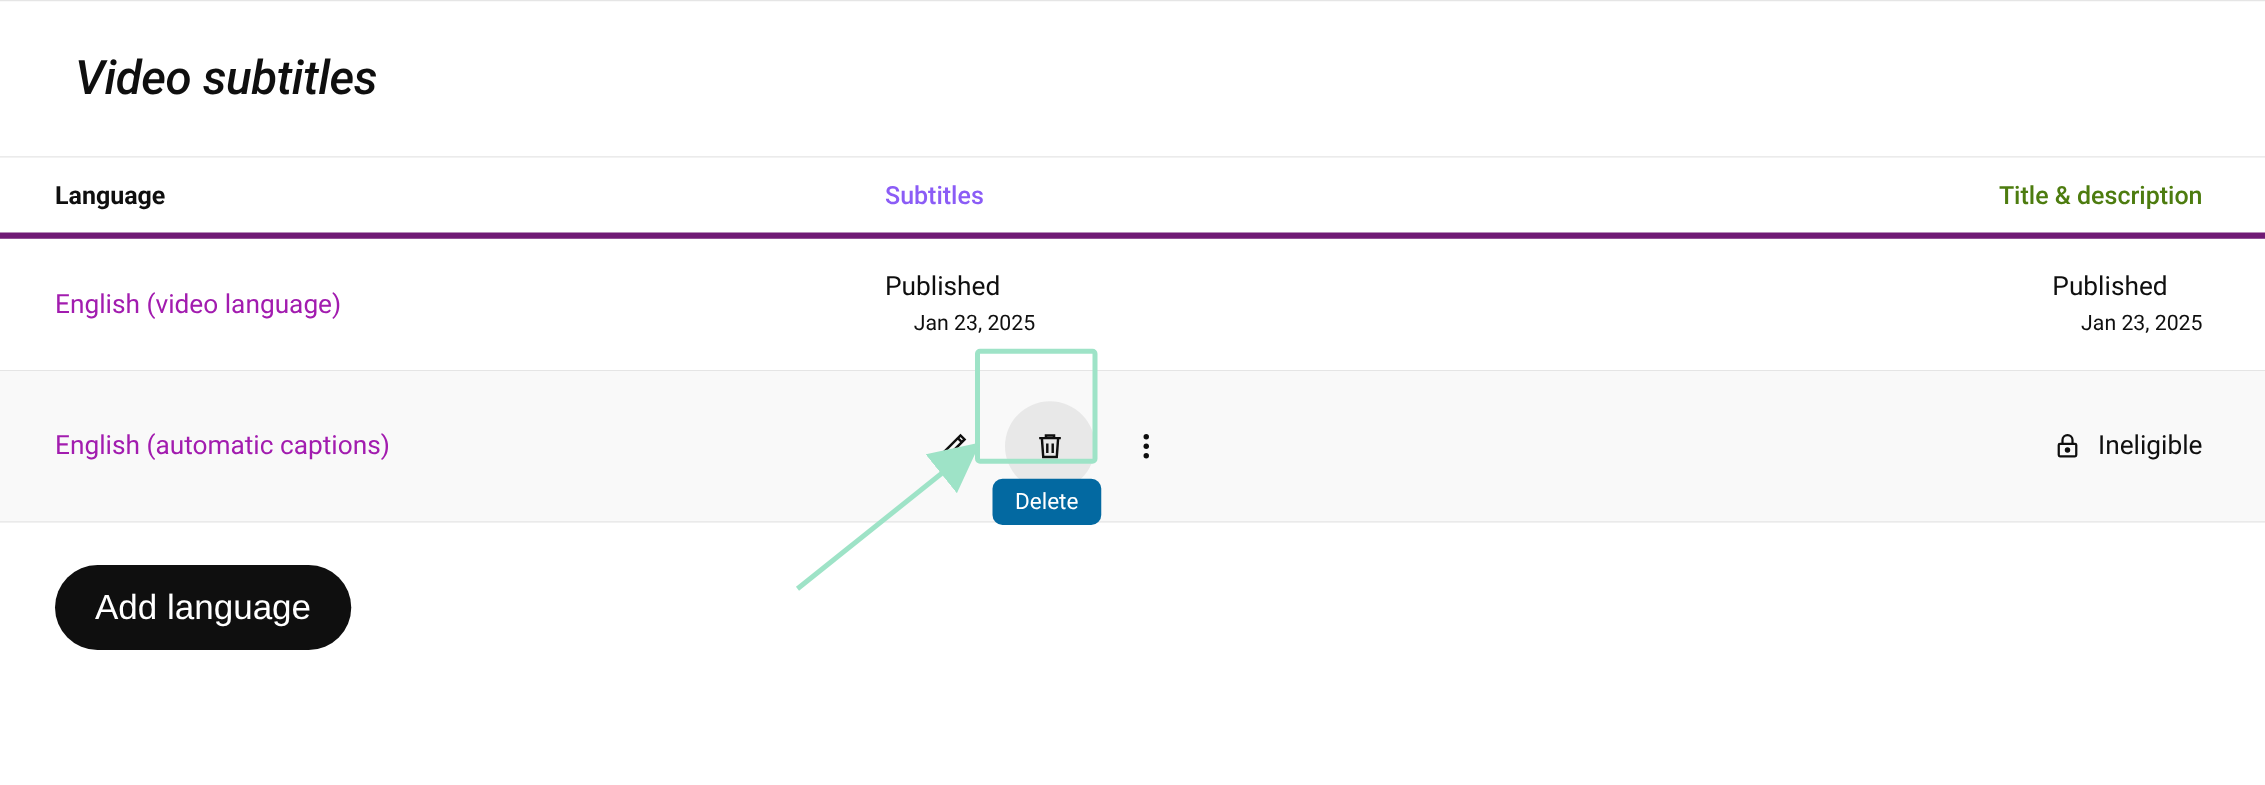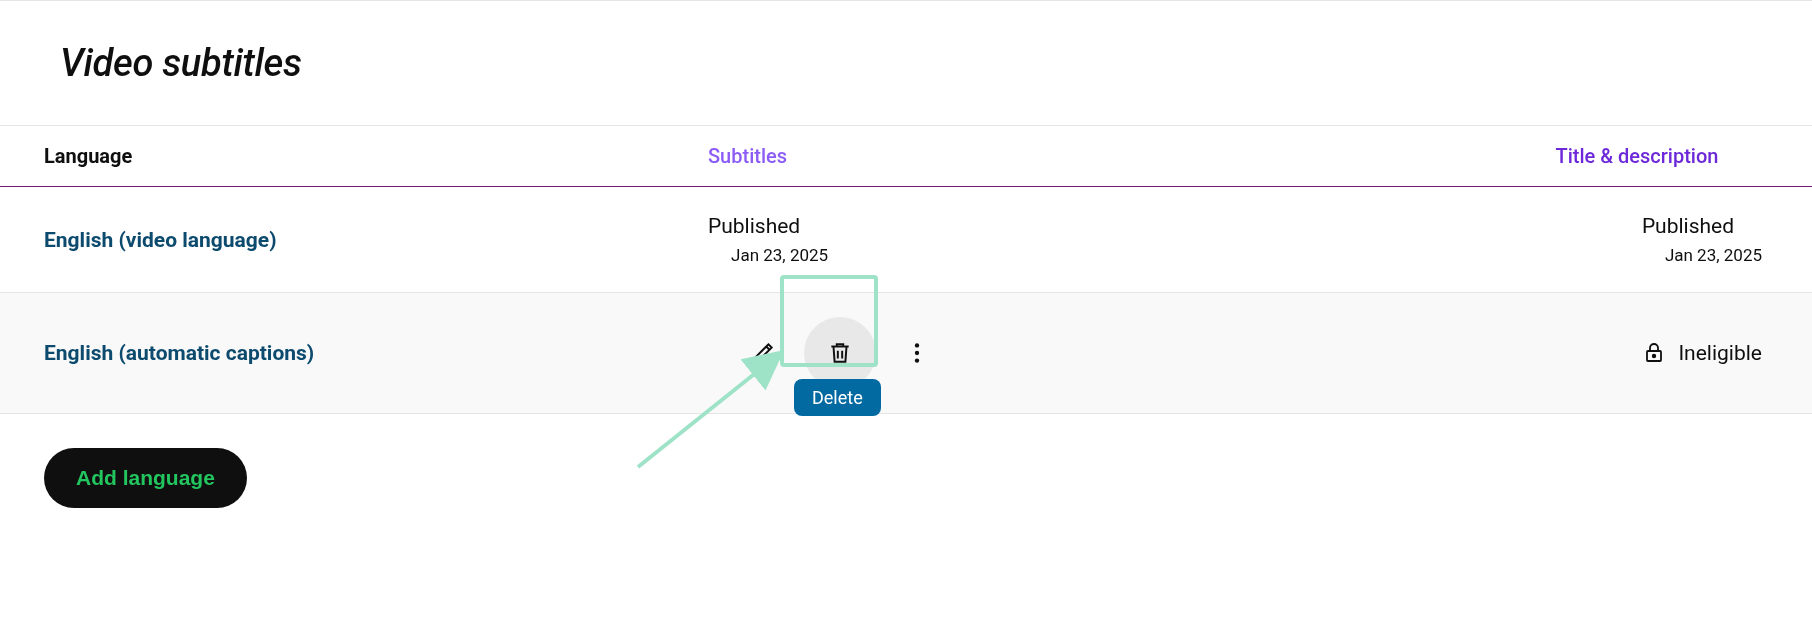--- a/index.html
+++ b/index.html
@@ -17,36 +17,36 @@
     font-size: 38px;
     font-weight: 550;
     letter-spacing: -0.3px;
     font-style: italic;
   }
   .table-header {
     display: flex;
     align-items: center;
     padding: 18px 40px;
     border-top: 1px solid #e5e5e5;
-    border-bottom: 1px solid #701a75;
+    border-bottom: 5px solid #701a75;
     font-size: 20px;
   }
   .col-lang { flex: 0 0 668px; padding-left: 4px; font-weight: 700; color: #0f0f0f; }
   .col-sub  { flex: 1 1 auto; color: #8b5cf6; font-weight: 500; }
-  .col-title{ flex: 0 0 260px; text-align: center; color: #6d28d9; font-weight: 500; padding-right: 10px; }
+  .col-title{ flex: 0 0 260px; text-align: right; color: #4d7c0f; font-weight: 500; padding-right: 10px; }
 
   .row {
     display: flex;
     align-items: center;
     padding: 24px 40px;
     border-bottom: 1px solid #e5e5e5;
     font-size: 21px;
     position: relative;
   }
-  .row .lang { flex: 0 0 668px; padding-left: 4px; color: #0c4a6e; font-weight: 700; }
+  .row .lang { flex: 0 0 668px; padding-left: 4px; color: #a21caf; font-weight: 400; }
   .row .sub  { flex: 1 1 auto; color: #0f0f0f; display: flex; align-items: center; gap: 18px; }
   .row .title{ flex: 0 0 260px; text-align: right; padding-right: 10px; display: flex; justify-content: flex-end; align-items: center; gap: 12px; }
 
   .stack .status { font-size: 21px; line-height: 1.5; }
   .stack .date   { font-size: 17px; line-height: 1.5; margin-left: 23px; }
 
   .row.hovered { background: #f9f9f9; }
 
   .icon-btn {
     width: 46px; height: 46px;
@@ -76,26 +76,26 @@
   }
 
   .arrow {
     position: absolute;
     pointer-events: none;
   }
 
   .add-lang-btn {
     margin: 34px 0 0 44px;
     background: #0f0f0f;
-    color: #22c55e;
+    color: #ffffff;
     border: none;
     border-radius: 34px;
     padding: 18px 32px;
-    font-size: 21px;
-    font-weight: 700;
+    font-size: 28px;
+    font-weight: 400;
     cursor: pointer;
   }
 
   .lock-icon { display:inline-flex; align-items:center; }
   .lock-icon svg { width: 24px; height: 24px; }
 
   .kebab svg { width: 26px; height: 26px; }
 </style>
 </head>
 <body>

